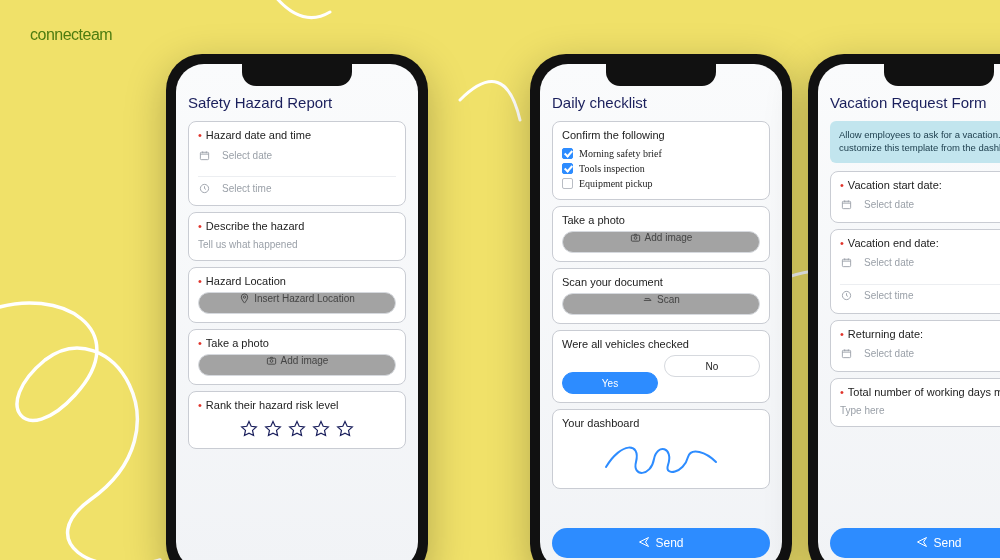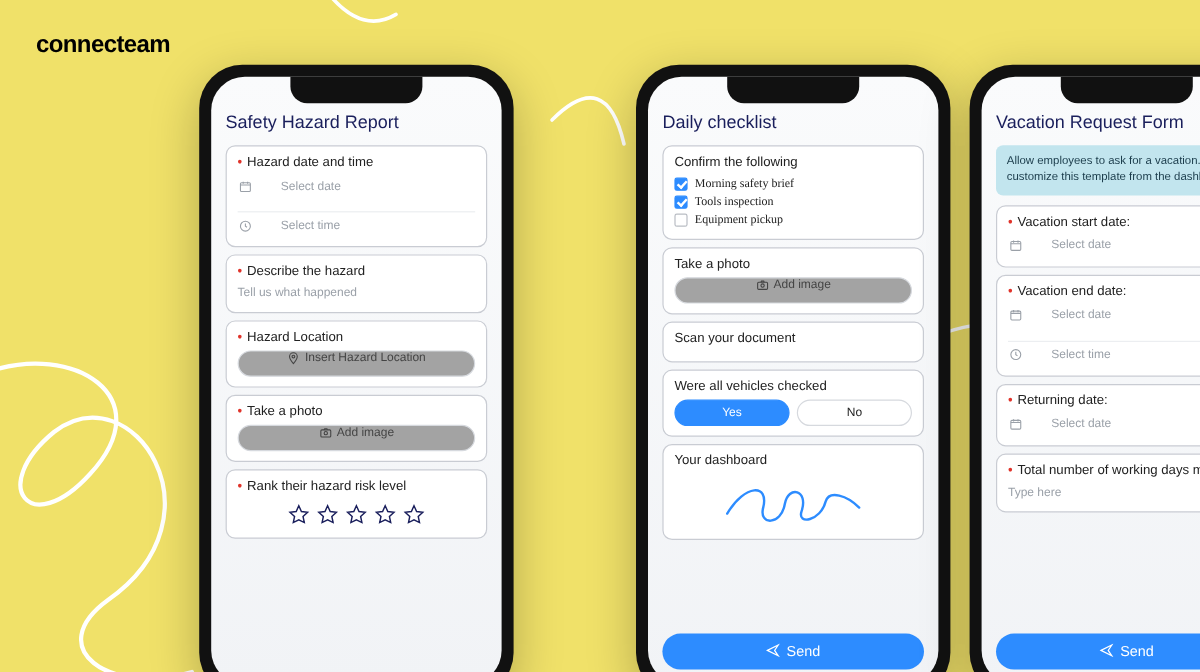--- a/index.html
+++ b/index.html
@@ -6,22 +6,22 @@
   body {
     width: 1000px; height: 560px;
     background: #f0e169;
     font-family: -apple-system, BlinkMacSystemFont, "Segoe UI", Arial, sans-serif;
     position: relative;
     overflow: hidden;
   }
   .bgsvg { position: absolute; inset: 0; z-index: 0; }
   .logo {
     position: absolute; top: 26px; left: 30px;
-    font-weight: 700; font-size: 20px; letter-spacing: -0.5px;
-    color: #000000; z-index: 10;
+    font-weight: 400; font-size: 16px; letter-spacing: -0.5px;
+    color: #4d7c0f; z-index: 10;
   }
   .canvas { position: absolute; inset: 0; z-index: 5; }
 
   .phone {
     position: absolute;
     width: 262px; height: 526px;
     background: #111;
     border-radius: 36px;
     padding: 10px;
     box-shadow: 0 12px 40px rgba(0,0,0,0.25);
@@ -60,21 +60,21 @@
   .card-label {
     font-size: 11px;
     color: #222;
     font-weight: 500;
     margin-bottom: 5px;
     display: flex; align-items: center; gap: 4px;
   }
   .req { color: #e0332a; font-size: 11px; }
   .row {
     display: flex; align-items: center;
-    gap: 24px; font-size: 10px; color: #9aa0a8;
+    gap: 12px; font-size: 10px; color: #9aa0a8;
     padding: 3px 0;
   }
   .row + .row { border-top: 1px solid #eceef1; margin-top: 12px; padding-top: 5px; }
   .row .ico { width: 12px; height: 12px; display: inline-flex; align-items:center; justify-content:center; }
   .pill {
     border: 1px solid #d6d9de;
     border-radius: 999px;
     height: 22px;
     font-size: 10px;
     color: #444;
@@ -112,21 +112,21 @@
   }
   .yn {
     display:flex; gap:6px; margin-top:4px;
   }
   .yn .opt {
     flex:1; height:22px; border-radius:999px;
     border:1px solid #d6d9de; font-size:10px;
     display:flex; align-items:center; justify-content:center;
     background:#fff; color:#222;
   }
-  .yn .opt.sel { background:#2d8cff; color:#fff; border-color:#2d8cff; }
+  .yn .opt.sel { background:#2d8cff; color:#fff; border-color:#2d8cff;margin-top:17px; }
   .stars { display:flex; gap:6px; justify-content:center; padding:4px 0 2px; }
   .sig {
     height:46px; display:flex; align-items:center; justify-content:center;
   }
   .info {
     background:#c2e5ee; border-radius:6px; padding:8px 9px;
     font-size:9.5px; color:#1a3b4a; line-height:1.35;
     margin-bottom:8px;
   }
   .ph-input {
@@ -285,20 +285,28 @@
               </svg>
           </span>
           <span>Add image</span>
         </div>
       </div>
 
       <div class="card">
         <div class="card-label">
             <span>Scan your document</span>
           </div>
+        <div class="pill">
+          <span>
+            <svg class="ico-s" viewBox="0 0 24 24">
+                <path d="M4 14h16 M6 10h10l3 4" stroke="#444" fill="none" stroke-width="2"></path>
+              </svg>
+          </span>
+          <span>Scan</span>
+        </div>
       </div>
 
       <div class="card">
         <div class="card-label">
             <span>Were all vehicles checked</span>
           </div>
         <div class="yn">
           <div class="opt sel">Yes</div>
           <div class="opt">No</div>
         </div>

